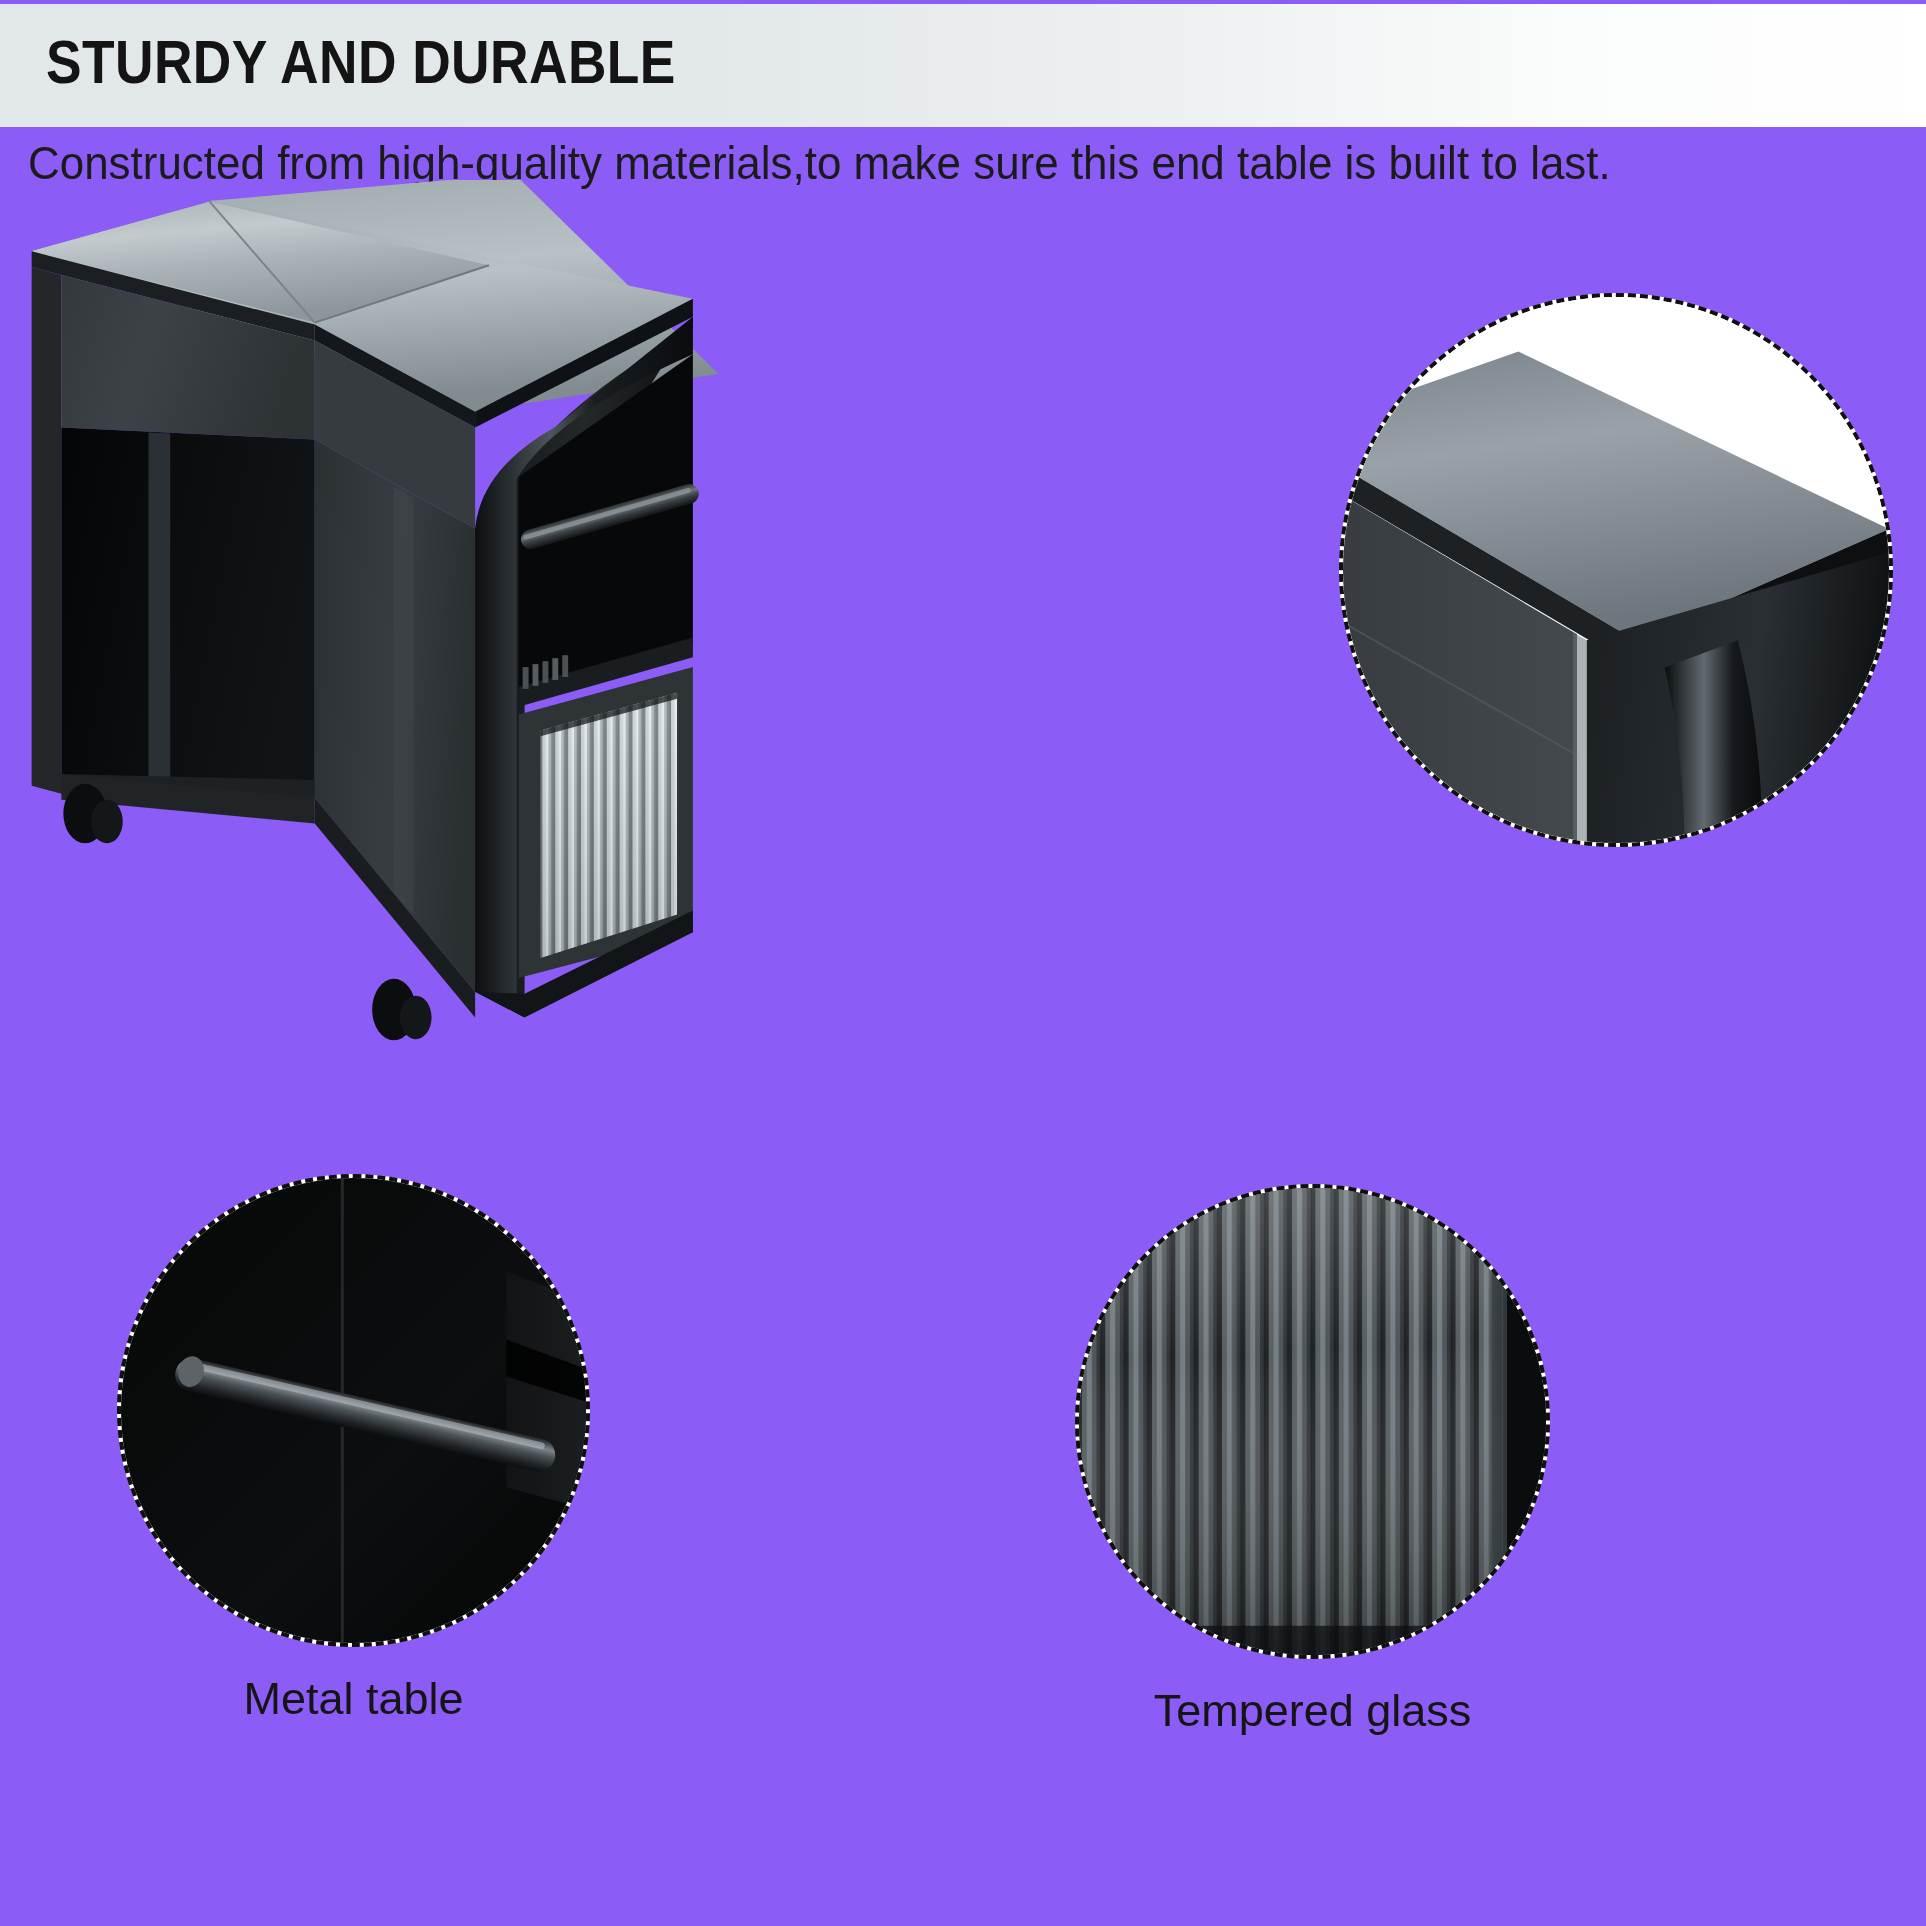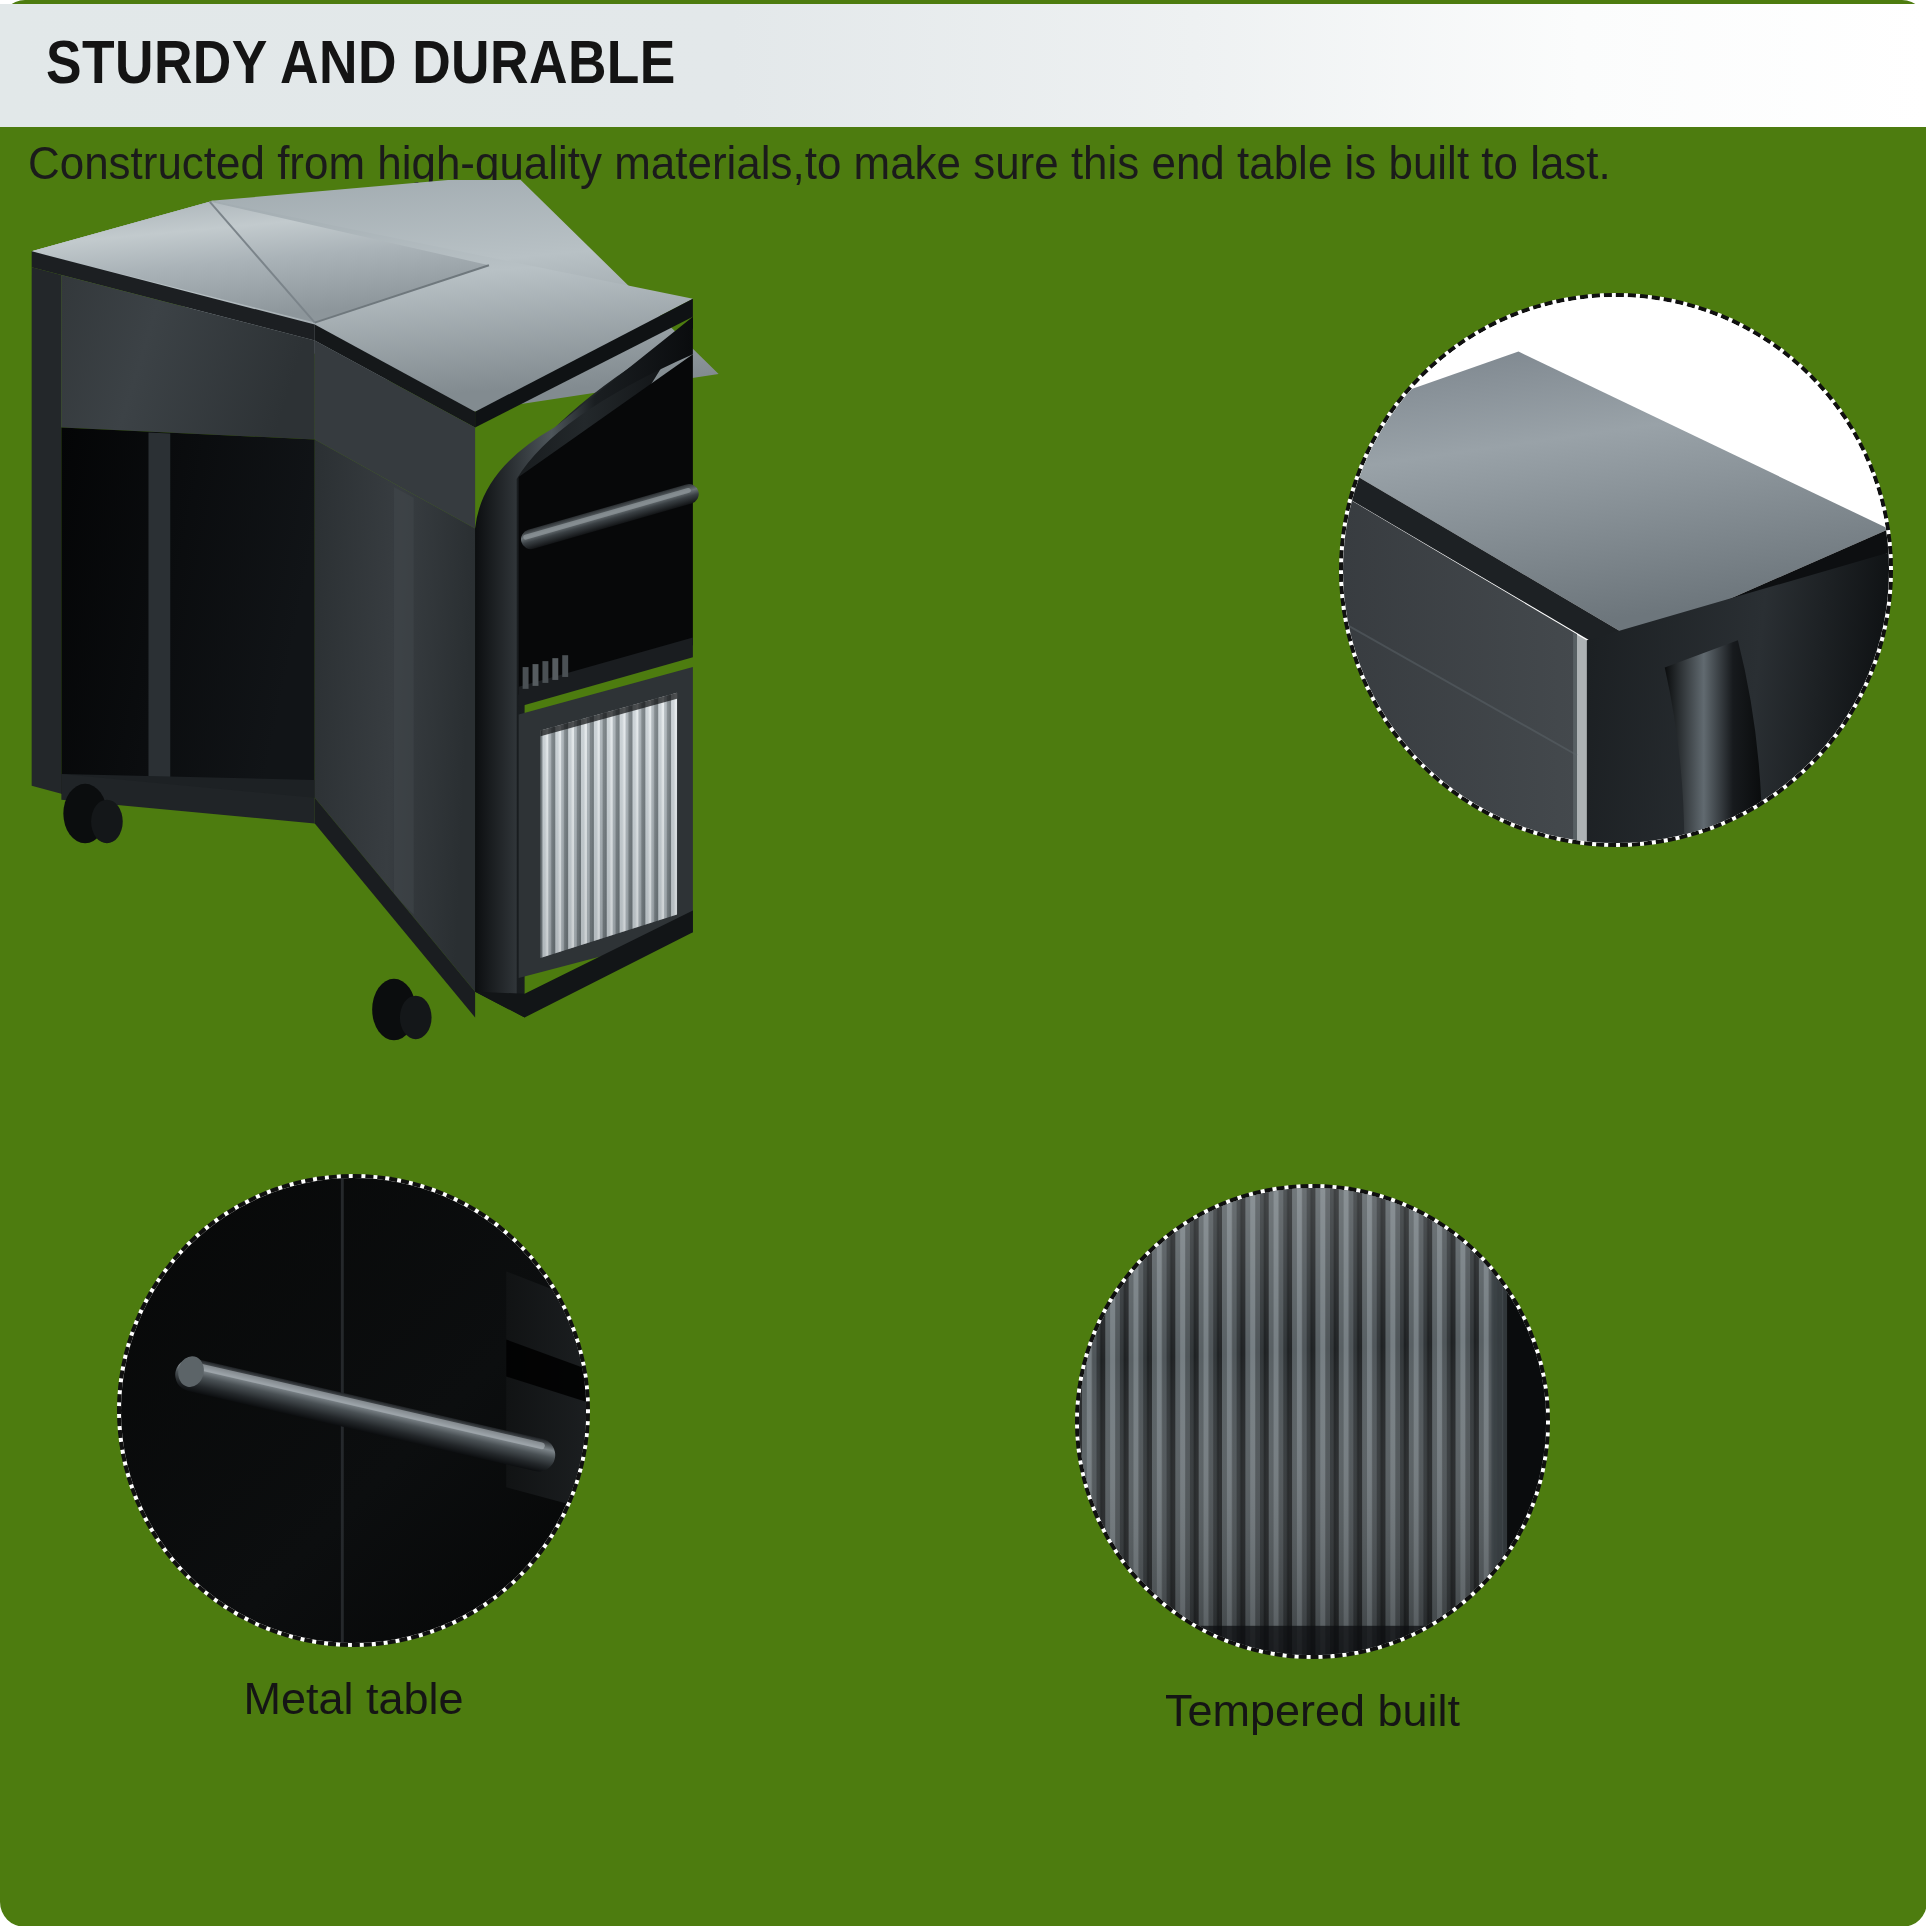--- a/index.html
+++ b/index.html
@@ -10,22 +10,21 @@
     height: 1927px;
     background: #ffffff;
     font-family: "Liberation Sans", sans-serif;
     overflow: hidden;
   }
 
   #page {
     position: relative;
     width: 1927px;
     height: 1927px;
-    background: #4d7c0f;
-    border-radius: 25px;
+    background: #8b5cf6;
   }
 
   
   .banner {
     position: absolute;
     left: 0; top: 4px;
     width: 1927px; height: 123px;
     background: linear-gradient(to right, #e2e8e9 0%, #e3e8ea 38%, #eef1f2 62%, #fbfcfc 82%, #ffffff 100%);
   }
   .banner-title {
@@ -375,17 +374,17 @@
           <rect x="-20" y="-10" width="470" height="540" fill="url(#gFlute)"></rect>
           <rect x="-20" y="-10" width="470" height="540" fill="url(#gVert)"></rect>
         </g>
 
         <polygon points="436,0 480,0 480,480 436,480" fill="#0a0c0d"></polygon>
         <polygon points="424,0 440,0 440,480 424,480" fill="#3b4246" opacity="0.8"></polygon>
 
         <rect x="0" y="450" width="480" height="30" fill="#0d0f11" opacity="0.75"></rect>
       </svg>
     </div>
-    <div class="callout-label">Tempered built</div>
+    <div class="callout-label">Tempered glass</div>
   </div>
 
 </div>
 
 
 </body></html>

